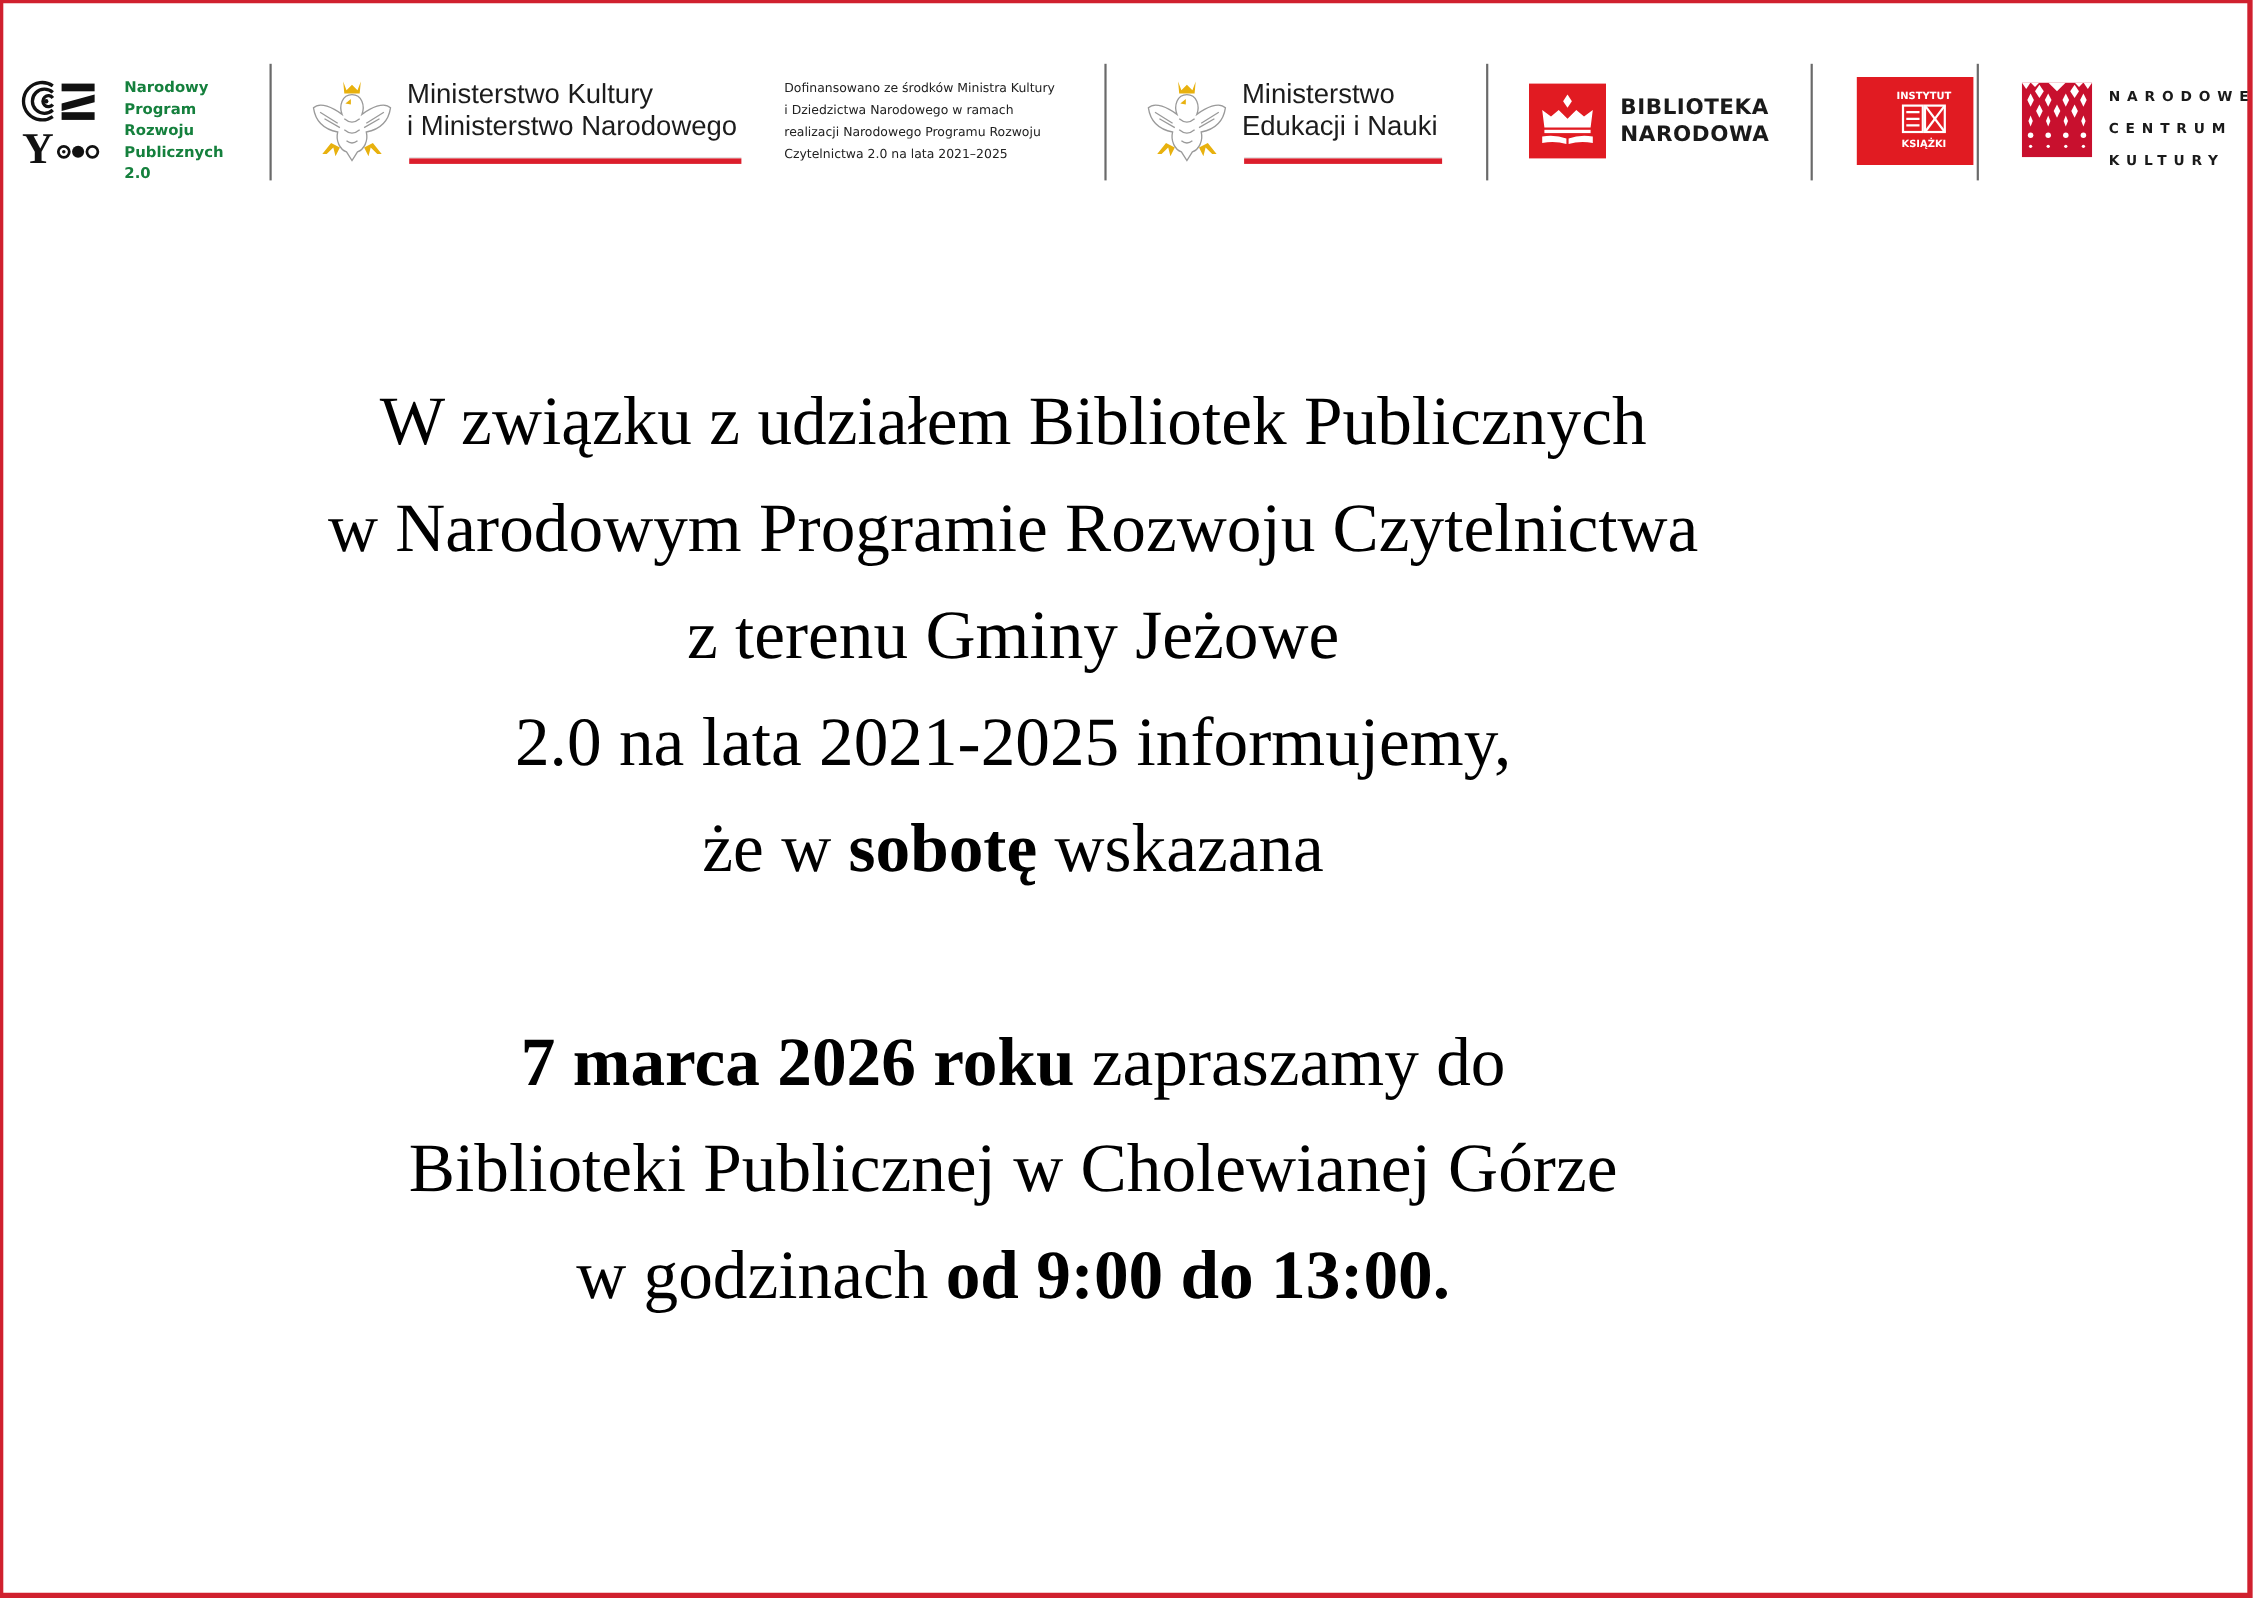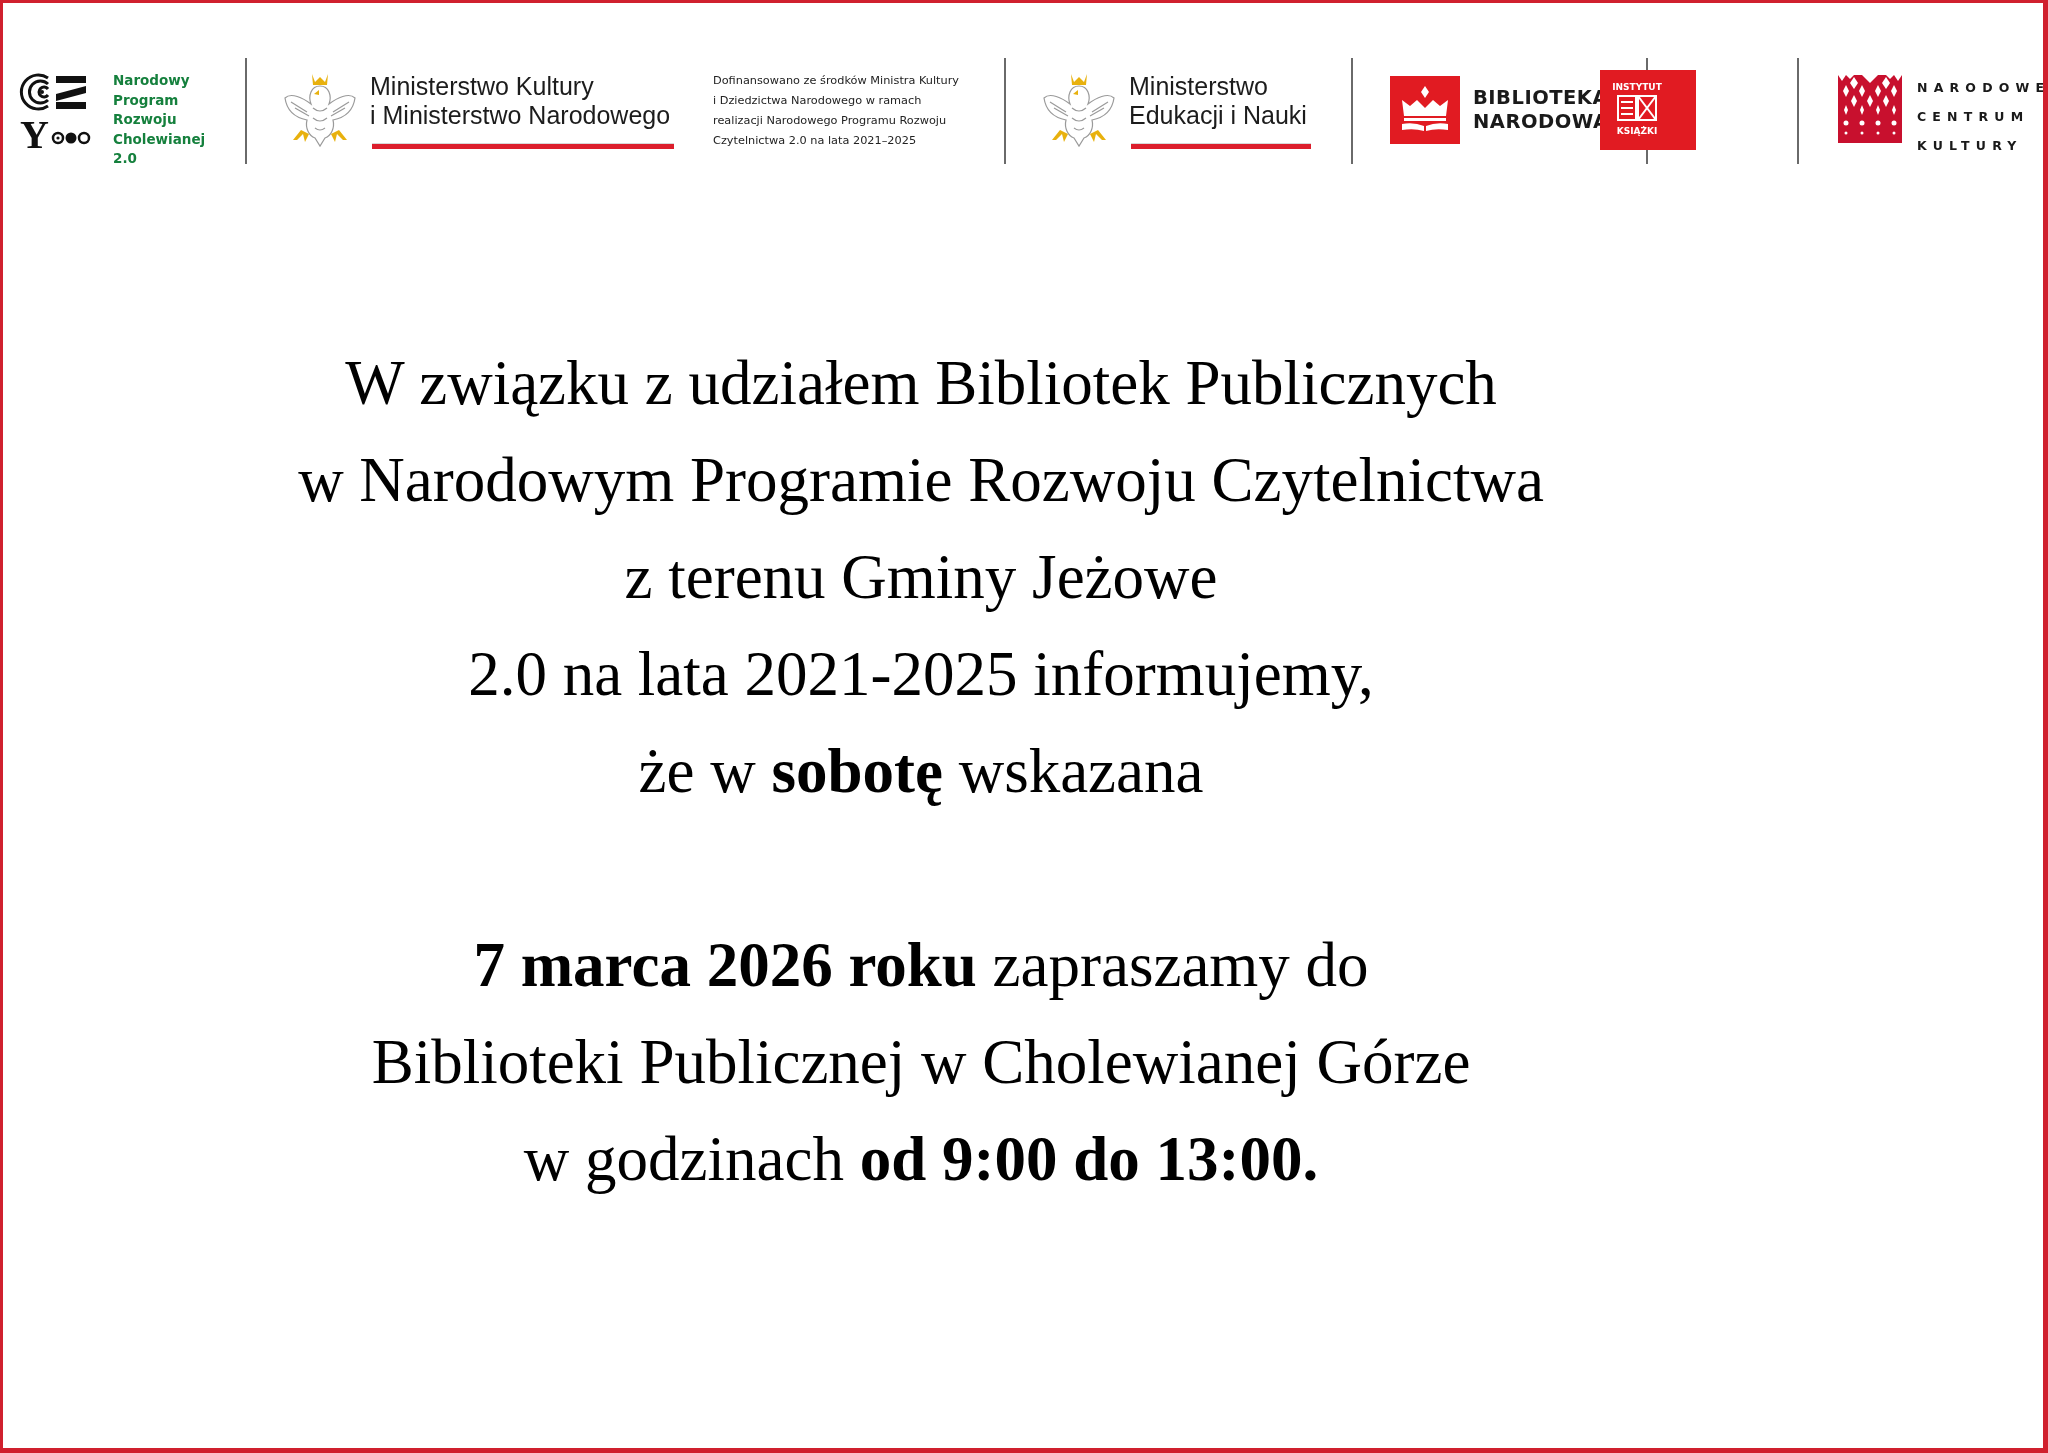--- a/index.html
+++ b/index.html
@@ -34,21 +34,21 @@
       position: absolute; left: 713px; top: 71px;
       font-family: "DejaVu Sans", sans-serif; font-size: 11.3px; line-height: 20px; color: #222;
     }
 
     .bn-box { position: absolute; left: 1390px; top: 76px; width: 70px; height: 68px; background: #e11b22; }
     .bn-text {
       position: absolute; left: 1473px; top: 86px;
       font-family: "DejaVu Sans", sans-serif; font-weight: bold; font-size: 19.5px; line-height: 24px; color: #1a1a1a; letter-spacing: 0.5px;
     }
 
-    .ik-box { position: absolute; left: 1600px; top: 70px; width: 96px; height: 80px; background: #e11b22; }
+    .ik-box { position: absolute; left: 1688px; top: 70px; width: 82px; height: 80px; background: #e11b22; padding-left: 24px; }
 
     .nck-mark { position: absolute; left: 1838px; top: 75px; width: 64px; height: 68px; }
     .nck-text {
       position: absolute; left: 1917px; top: 73px;
       font-family: "DejaVu Sans", sans-serif; font-weight: bold; font-size: 12.5px; line-height: 29px; color: #1a1a1a; letter-spacing: 6.2px;
     }
 
     .main {
       position: absolute; left: 0; top: 335px; width: 1842px;
       text-align: center;
@@ -78,21 +78,21 @@
     <text x="2" y="76" font-family="Liberation Serif, serif" font-weight="bold" font-size="40" fill="#111">Y</text>
     <circle cx="40" cy="66" r="5" fill="none" stroke="#111" stroke-width="2.5"></circle>
     <circle cx="40" cy="66" r="1.6" fill="#111"></circle>
     <circle cx="53" cy="66" r="5.5" fill="#111"></circle>
     <circle cx="66" cy="66" r="5" fill="none" stroke="#111" stroke-width="2.5"></circle>
   </svg>
   <div class="nprc-text">
     <div>Narodowy</div>
     <div>Program</div>
     <div>Rozwoju</div>
-    <div>Cholewianej</div>
+    <div>Publicznych</div>
     <div>2.0</div>
   </div>
   <div class="sep" style="left:245px;"></div>
 
   <svg class="eagle" style="left:283px; top:68px;" viewBox="0 0 74 84">
     <g fill="#fff" stroke="#9a9a9a" stroke-width="1.2">
       <path d="M37 18 C28 18 25 28 28 36 C20 30 8 24 2 30 C4 44 14 50 24 52 C22 60 26 68 32 70 L37 78 L42 70 C48 68 52 60 50 52 C60 50 70 44 72 30 C66 24 54 30 46 36 C49 28 46 18 37 18 Z"></path>
       <path d="M8 34 L24 44 M12 40 L26 48 M66 34 L50 44 M62 40 L48 48"></path>
       <path d="M30 40 Q37 46 44 40 M30 50 Q37 56 44 50 M32 60 Q37 64 42 60"></path>
     </g>

